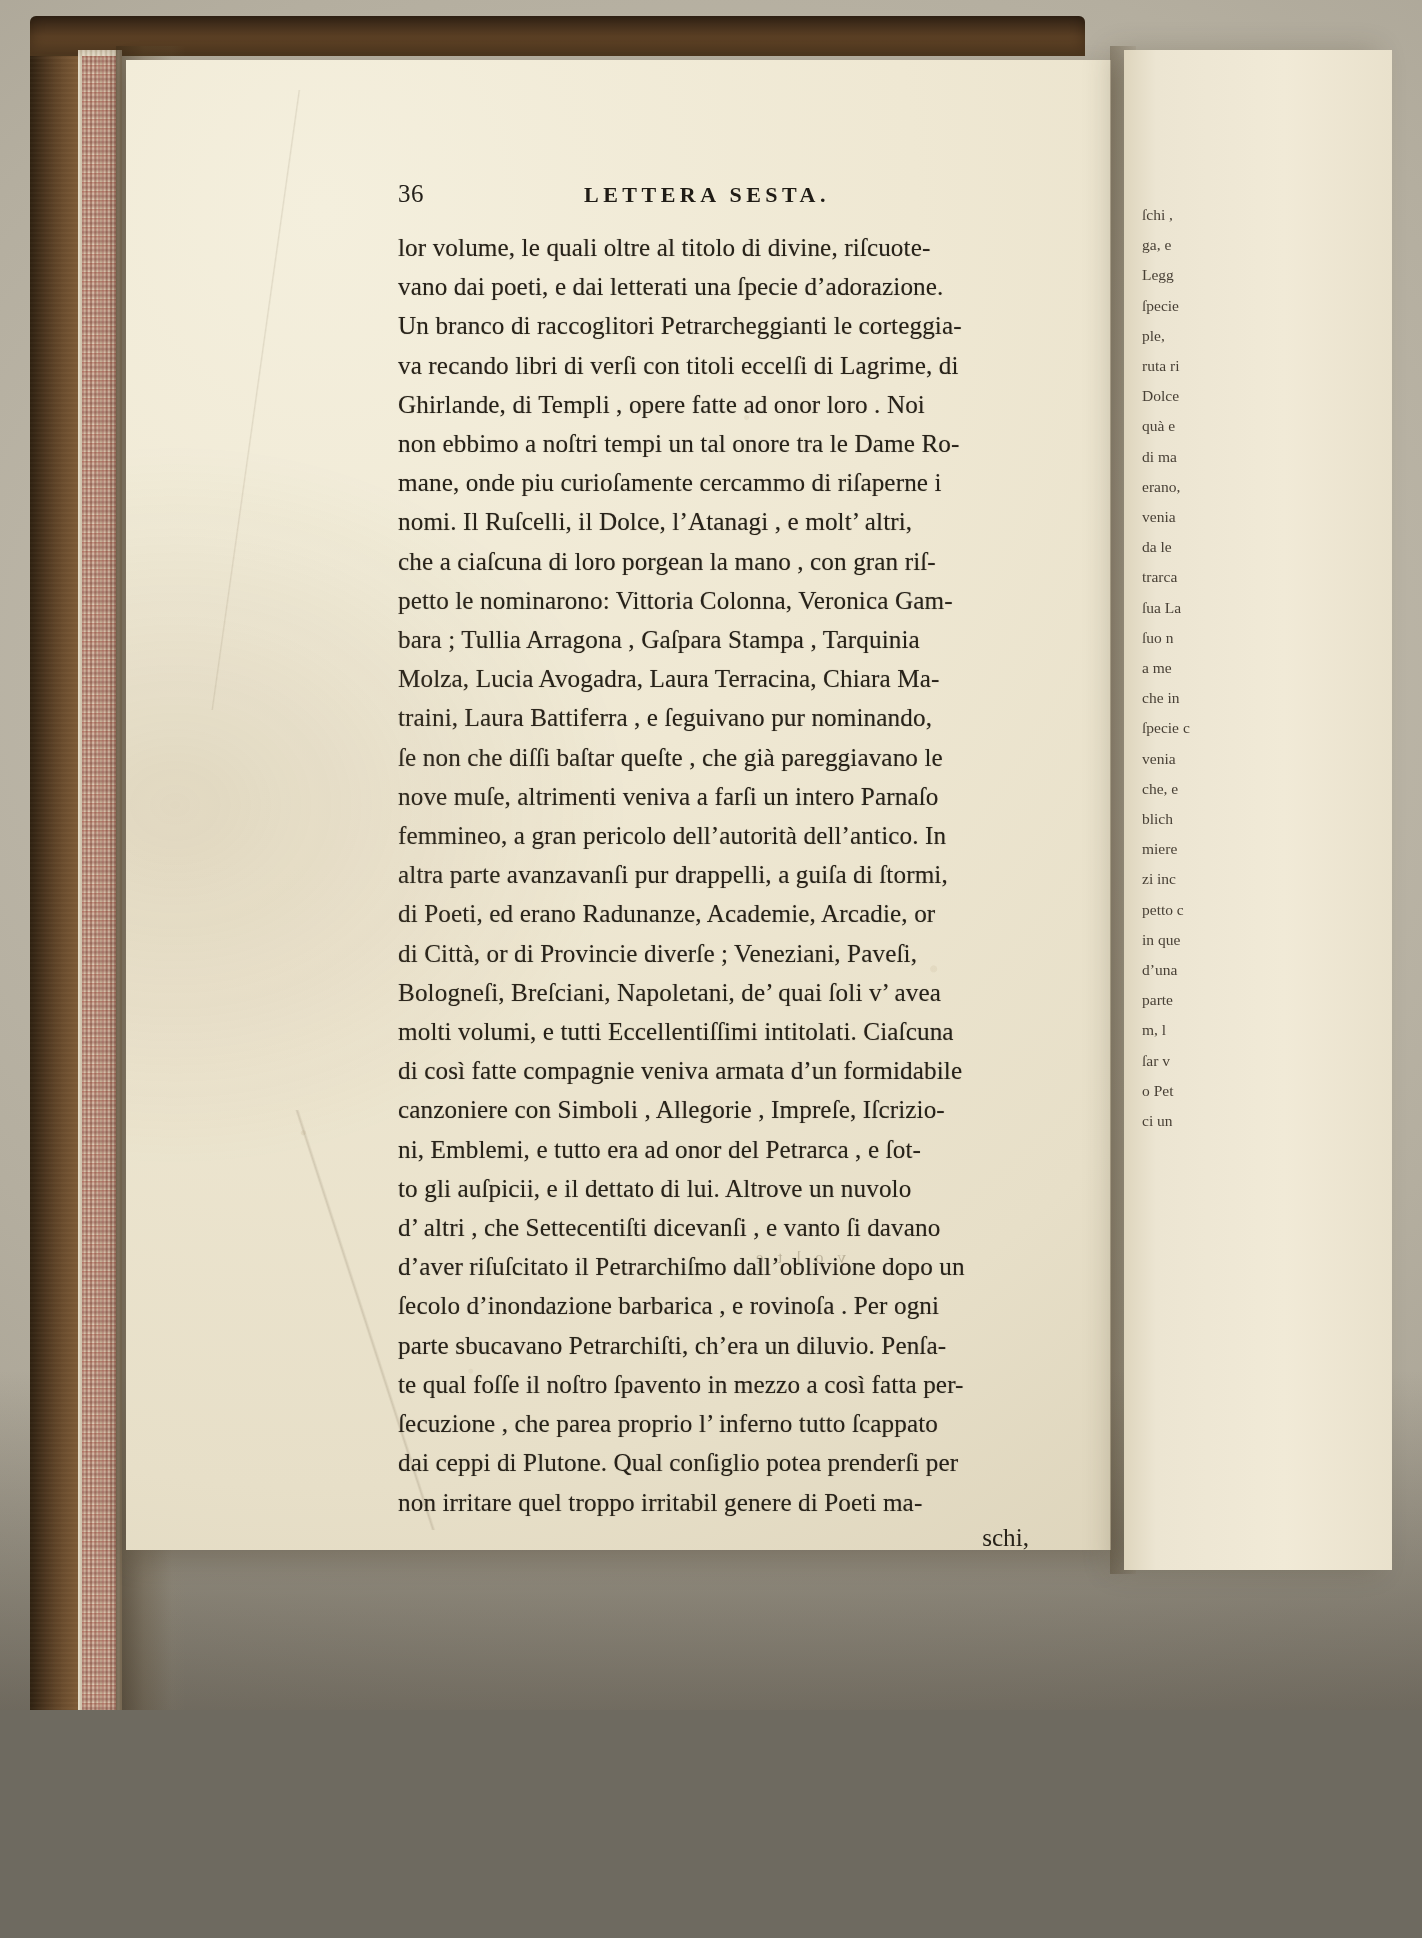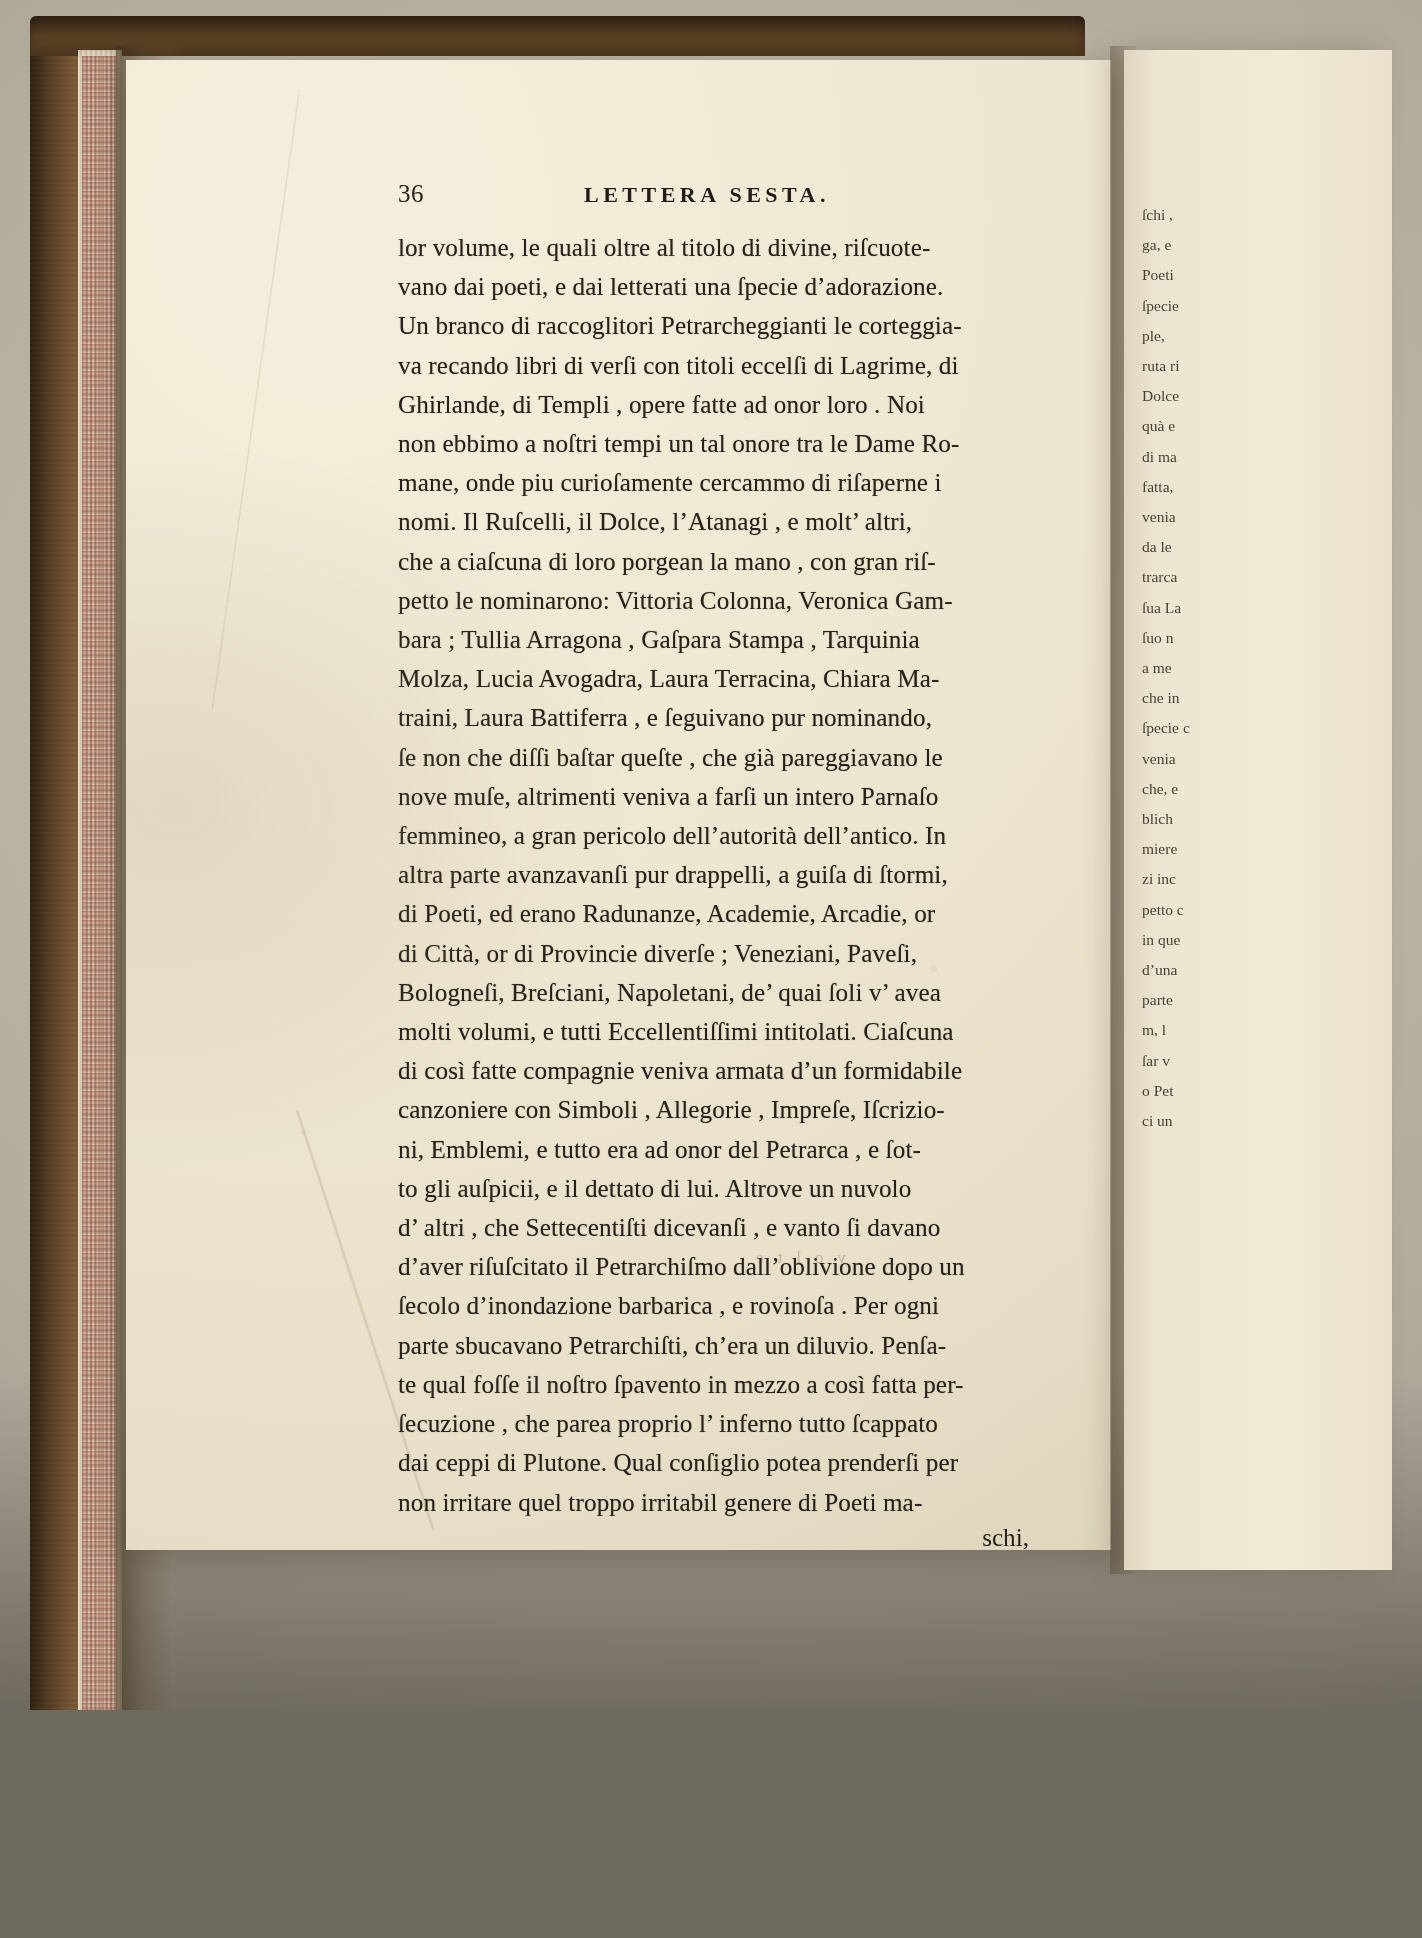--- a/index.html
+++ b/index.html
@@ -332,30 +332,30 @@
 
       <div class="ghost-offset">volte</div>
     </div>
 
     <div class="page-curl"></div>
 
     <div class="leaf-right">
       <div class="leaf-right-col">
         <span class="rline">ſchi ,</span>
         <span class="rline">ga, e</span>
-        <span class="rline">Poeti</span>
+        <span class="rline">Legg</span>
         <span class="rline">ſpecie</span>
         <span class="rline">ple,</span>
         <span class="rline">ruta ri</span>
         <span class="rline"></span>
         <span class="rline">Dolce</span>
         <span class="rline">quà e</span>
         <span class="rline">di ma</span>
         <span class="rline"></span>
-        <span class="rline">fatta,</span>
+        <span class="rline">erano,</span>
         <span class="rline">venia</span>
         <span class="rline">da le</span>
         <span class="rline"></span>
         <span class="rline">trarca</span>
         <span class="rline">ſua La</span>
         <span class="rline">ſuo n</span>
         <span class="rline">a me</span>
         <span class="rline">che in</span>
         <span class="rline">ſpecie c</span>
         <span class="rline"></span>

